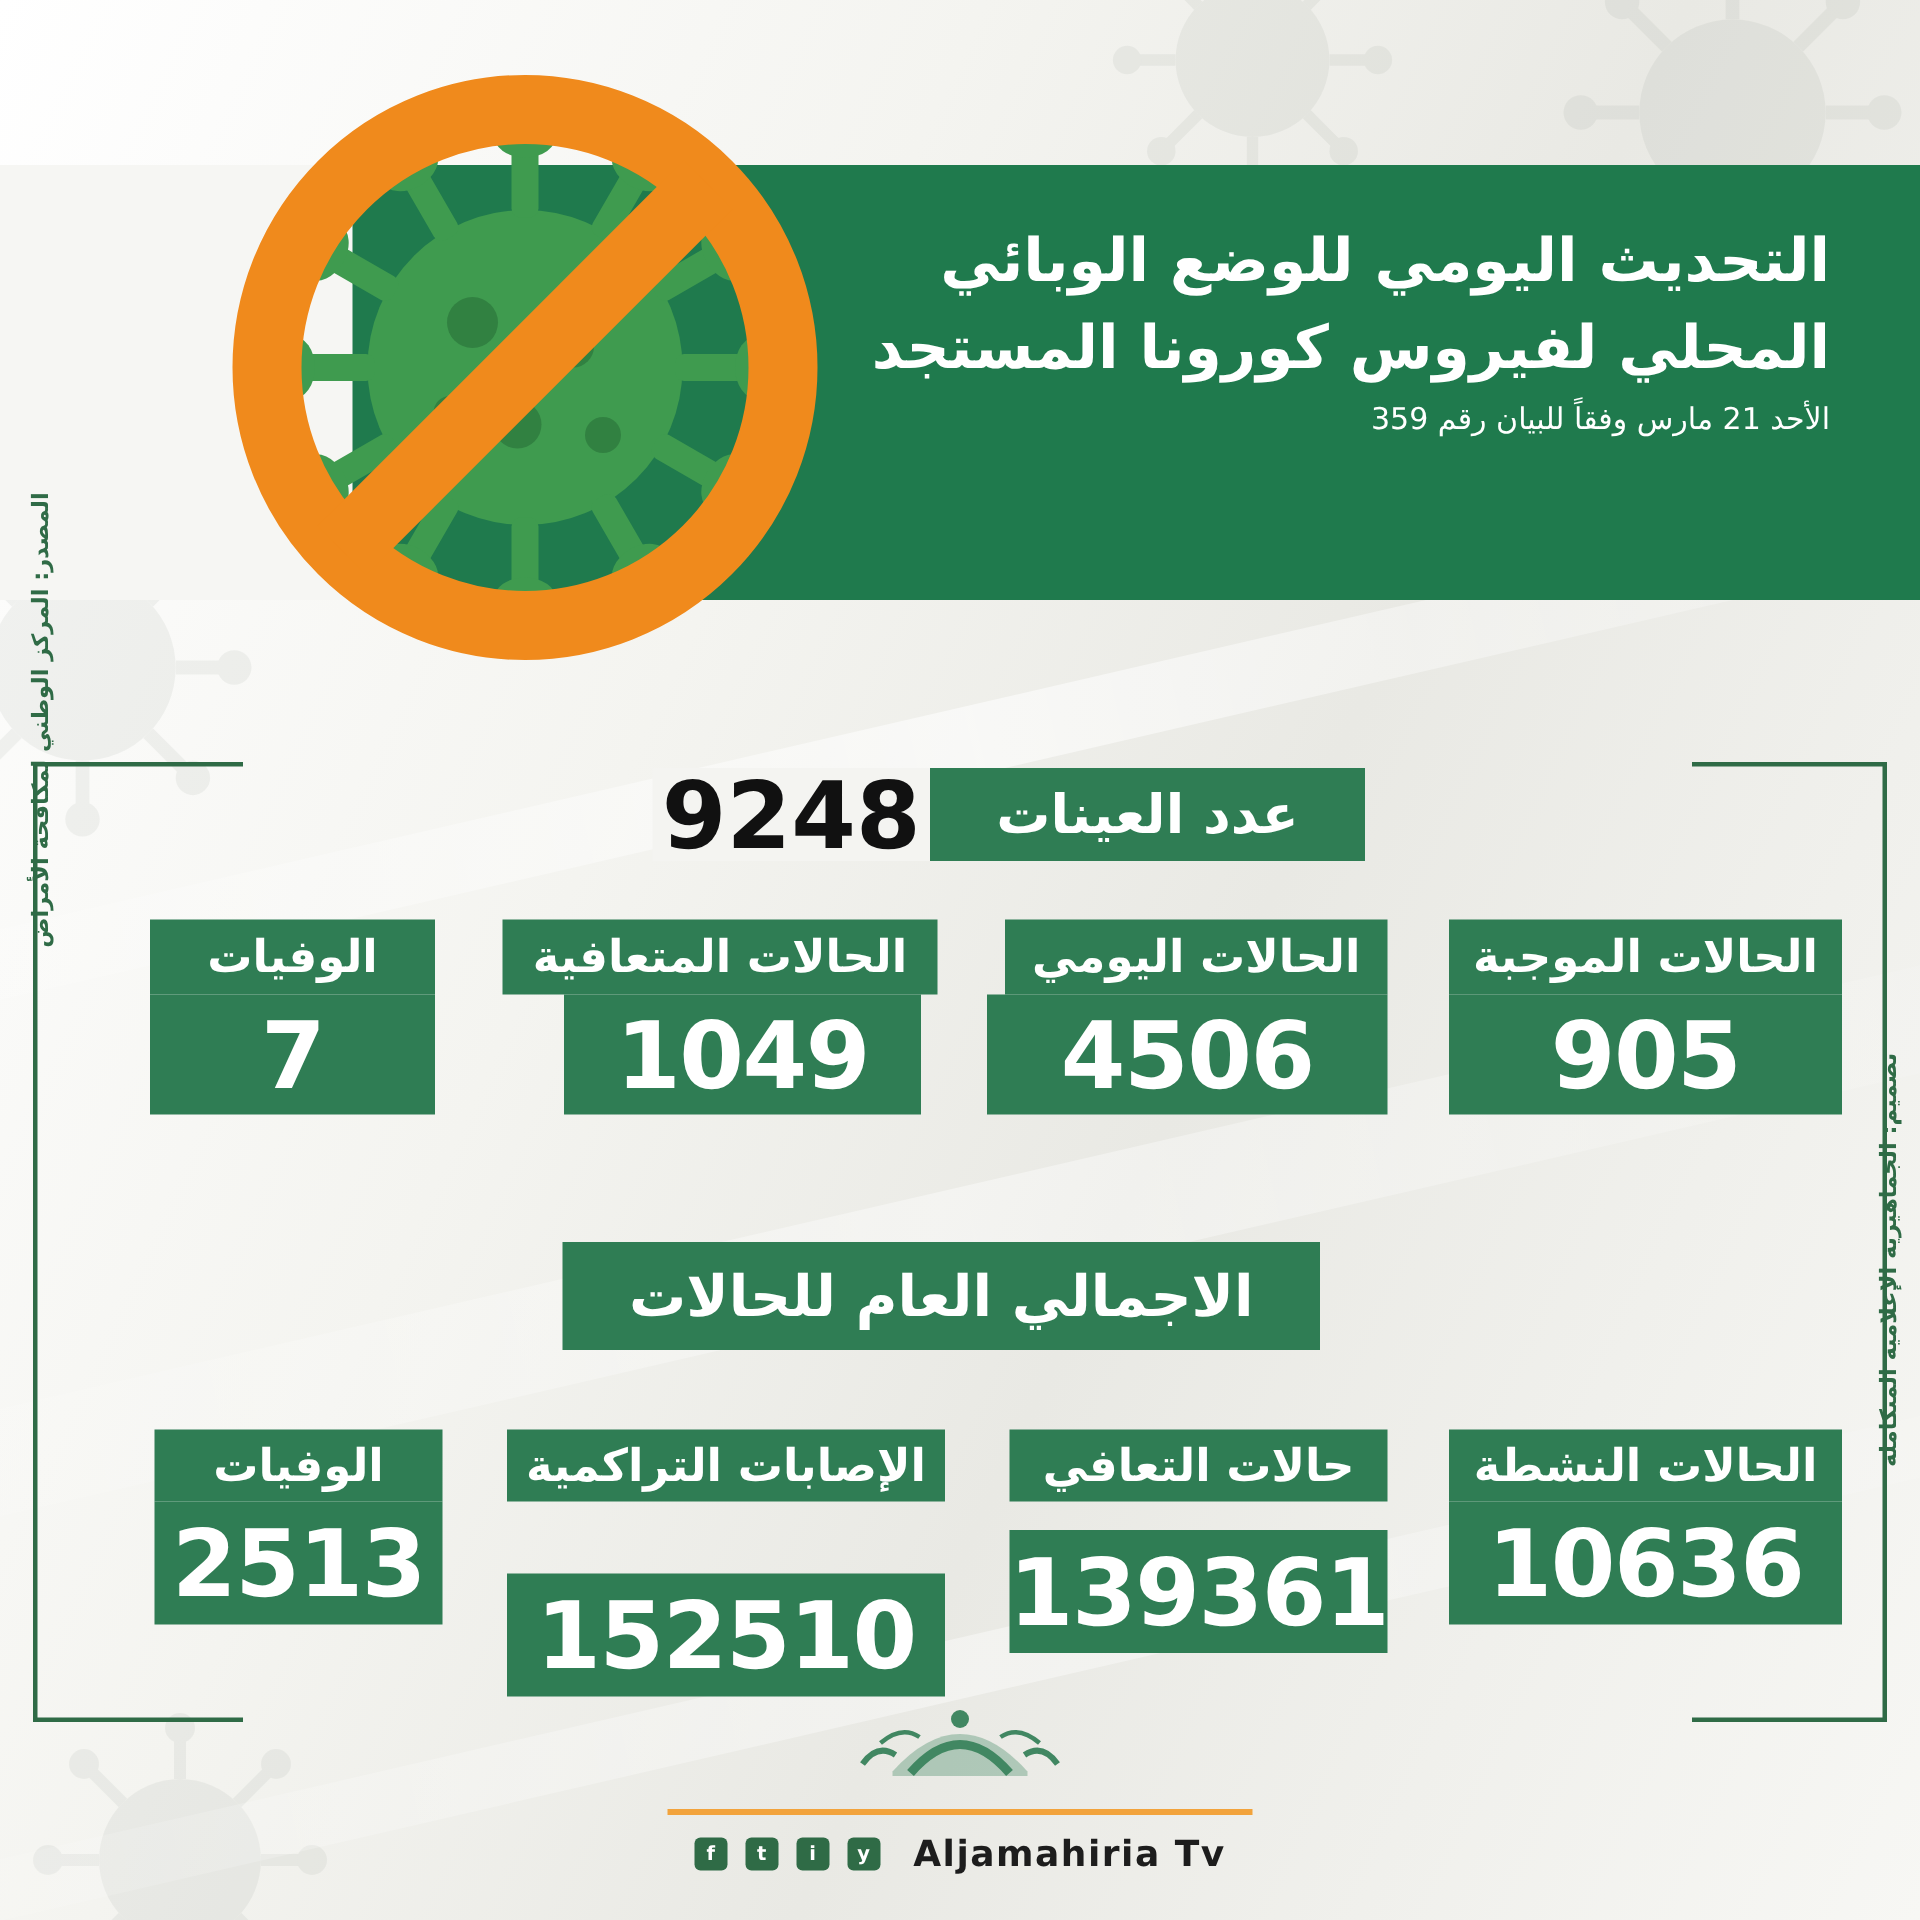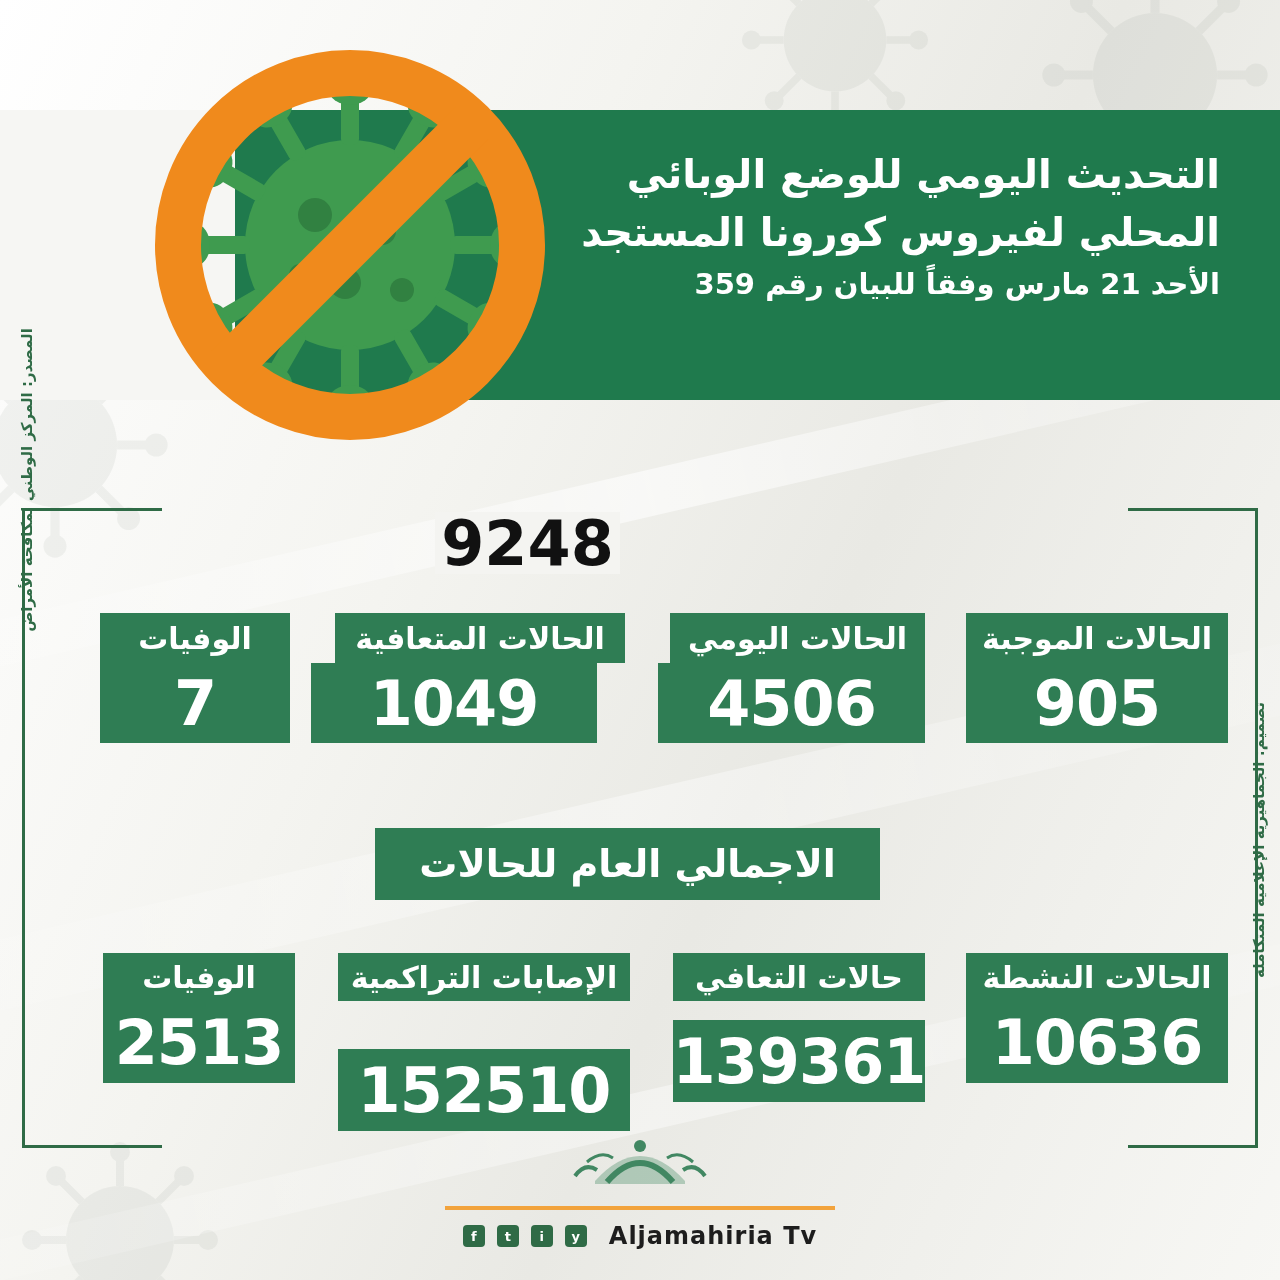--- a/index.html
+++ b/index.html
@@ -48,22 +48,22 @@
     color: #ffffff;
     z-index: 6;
   }
   .header-text .line1, .header-text .line2 {
     font-size: 40px;
     font-weight: bold;
     line-height: 1.45;
     letter-spacing: 0px;
   }
   .header-text .line3 {
-    font-size: 29px;
-    font-weight: bold;
+    font-size: 20px;
+    font-weight: normal;
     margin-top: 6px;
     color: #ffffff;
   }
 
   
   .sign {
     position: absolute;
     left: 150px; top: 45px;
     width: 400px; height: 400px;
     z-index: 8;
@@ -142,21 +142,21 @@
 
   
   .r1-label { top: 613px; height: 50px; font-size: 30px; }
   .r1-value { top: 663px; height: 80px; font-size: 62px; }
 
   #pos-label { right: 52px; width: 262px; }
   #pos-value { right: 52px; width: 262px; }
   #neg-label { right: 355px; width: 255px; }
   #neg-value { right: 355px; width: 267px; }
   #rec-label { right: 655px; width: 290px; }
-  #rec-value { right: 683px; width: 286px; }
+  #rec-value { right: 666px; width: 238px; }
   #dea-label { right: 990px; width: 190px; }
   #dea-value { right: 990px; width: 190px; }
 
   
   #total-banner {
     position: absolute;
     right: 400px; top: 828px;
     width: 505px; height: 72px;
     background: #2f7d54;
     color: #fff;
@@ -409,20 +409,21 @@
       <line x1="78" y1="322" x2="322" y2="78" stroke="#f08a1c" stroke-width="46" stroke-linecap="butt"></line>
     </svg>
   </div>
 
   <div class="bracket bracket-left"></div>
   <div class="bracket bracket-right"></div>
 
   <div class="side-text" style="right: 30px; top: 660px;">تصميم: الجماهيرية الإعلامية المتكاملة</div>
   <div class="side-text" style="right: auto; left: 18px; top: 660px; transform: rotate(-90deg); transform-origin: left top;">المصدر: المركز الوطني لمكافحة الأمراض</div>
 
+  <div class="chip-label" id="samples-label">عدد العينات</div>
   <div class="value-white" id="samples-value">9248</div>
 
   <div class="chip-label r1-label" id="pos-label">الحالات الموجبة</div>
   <div class="chip-value r1-value" id="pos-value">905</div>
 
   <div class="chip-label r1-label" id="neg-label">الحالات اليومي</div>
   <div class="chip-value r1-value" id="neg-value">4506</div>
 
   <div class="chip-label r1-label" id="rec-label">الحالات المتعافية</div>
   <div class="chip-value r1-value" id="rec-value">1049</div>

